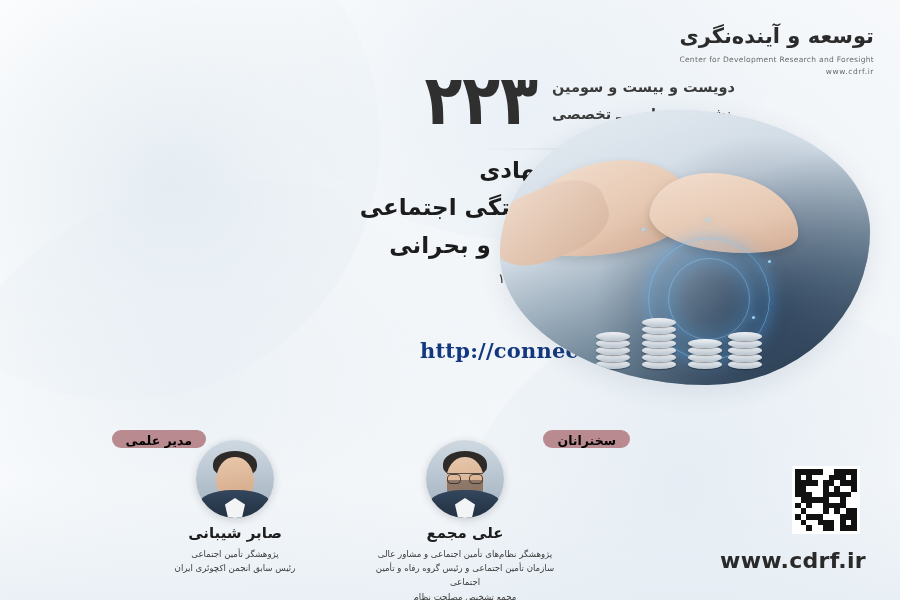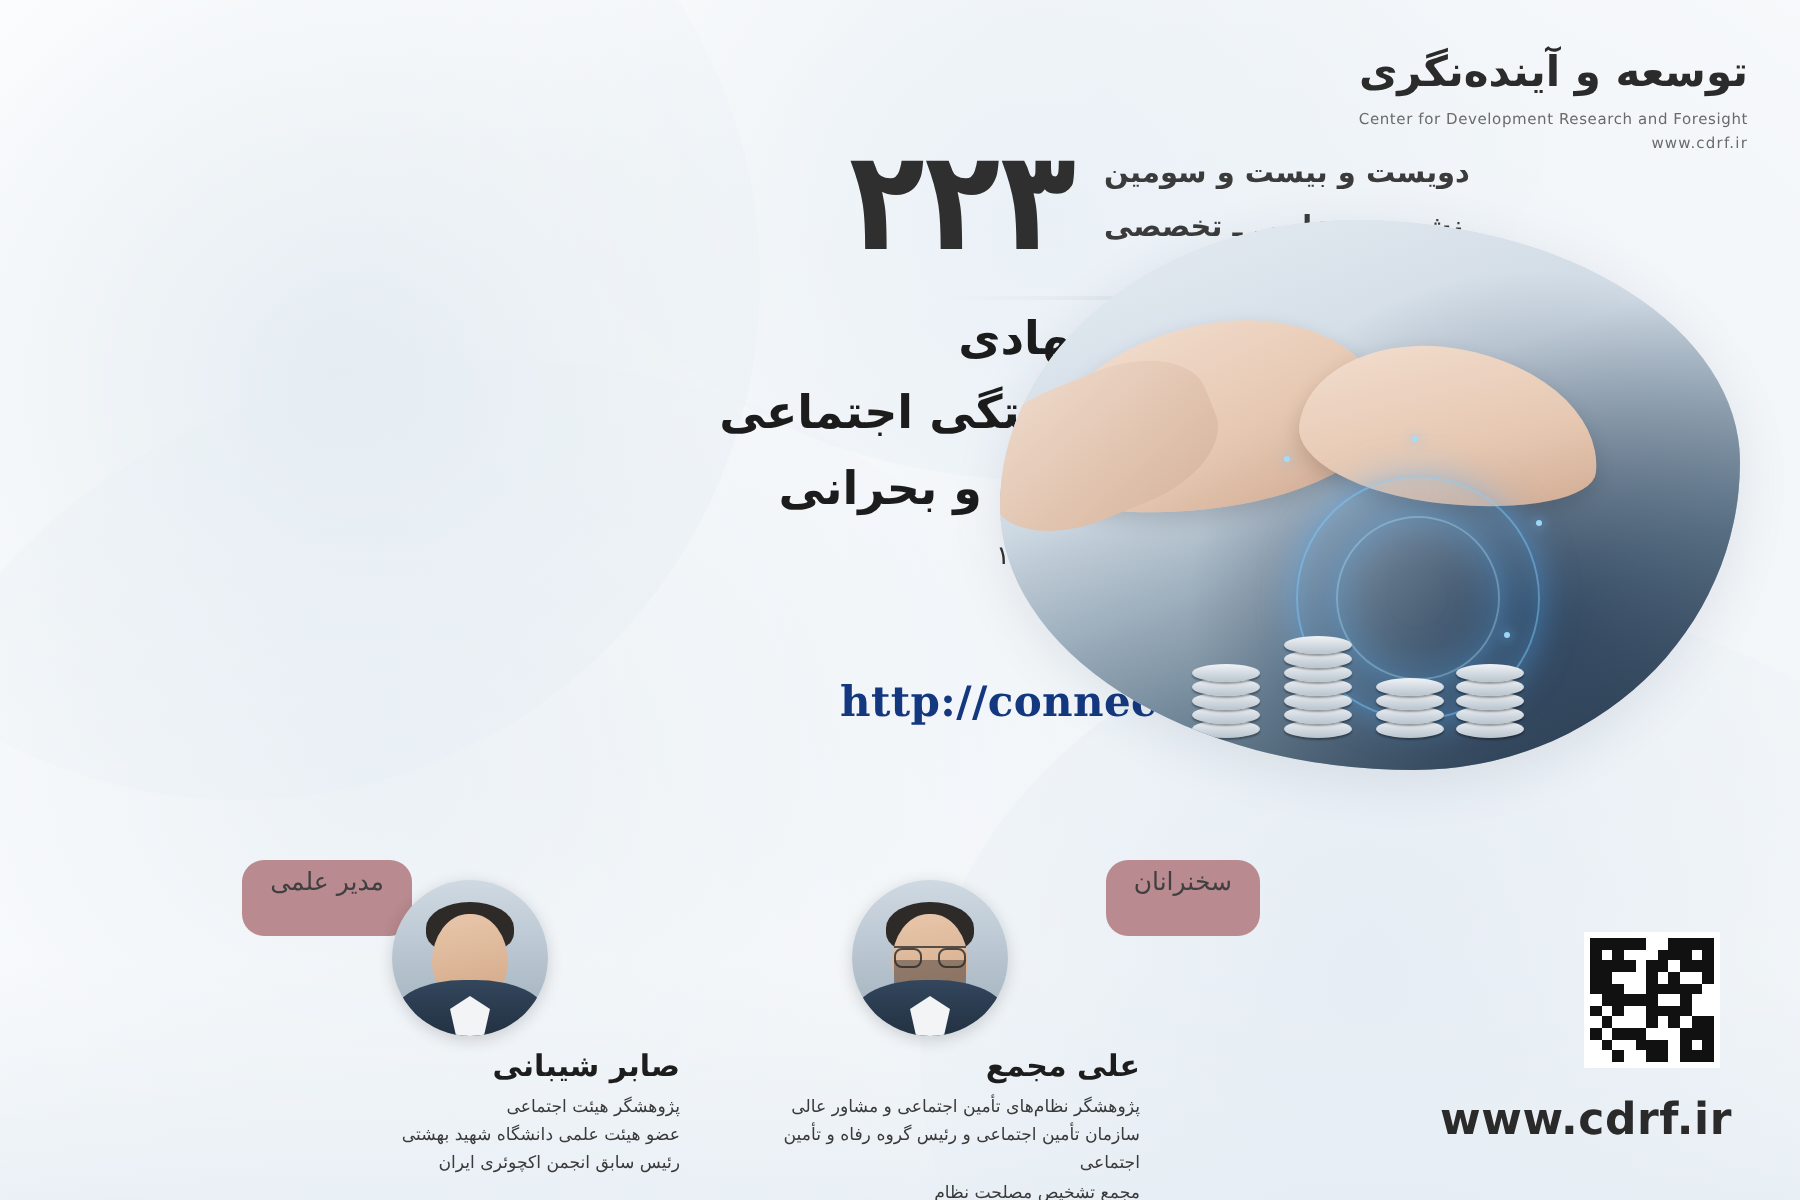--- a/index.html
+++ b/index.html
@@ -231,39 +231,39 @@
   }
   .dot-spark {
     position: absolute; width: 3px; height: 3px; border-radius: 50%;
     background: rgba(160,220,255,0.95);
     box-shadow: 0 0 6px rgba(120,200,255,0.9);
   }
 
   
   .sec-label {
     position: absolute;
-    height: 38px;
+    height: 18px;
     padding: 0 14px;
     line-height: 22px;
     border-radius: 11px;
     background: #b98a8f;
-    color: #404040;
+    color: #000000;
     font-size: 12.5px;
-    font-weight: normal;
+    font-weight: bold;
     white-space: nowrap;
     direction: rtl;
   }
   .sec-label.speakers { top: 430px; right: 270px; }
   .sec-label.chair    { top: 430px; right: 694px; }
 
   
   .person {
     position: absolute;
     width: 210px;
-    text-align: right;
+    text-align: center;
     direction: rtl;
   }
   .person .photo {
     width: 78px; height: 78px;
     margin: 0 auto 6px auto;
     border-radius: 50%;
     overflow: hidden;
     position: relative;
     background: linear-gradient(180deg, #cfd9e2, #9fafbd);
     box-shadow: 0 2px 8px rgba(0,0,0,0.16);
@@ -478,22 +478,21 @@
   </div>
 
   <div class="person p3">
     <div class="photo">
       <div class="hair"></div>
       <div class="face"></div>
       <div class="body"></div>
       <div class="shirt"></div>
     </div>
     <div class="name">صابر شیبانی</div>
-    <div class="bio">پژوهشگر هیئت اجتماعی</div>
-    <div class="bio">عضو هیئت علمی دانشگاه شهید بهشتی</div>
+    <div class="bio">پژوهشگر تأمین اجتماعی</div>
     <div class="bio">رئیس سابق انجمن اکچوئری ایران</div>
   </div>
 
   <div class="qr">
     <div class="qr-grid" id="qrgrid">
         <i class="on"></i>
         <i class="on"></i>
         <i class="on"></i>
         <i class="on"></i>
         <i></i>

